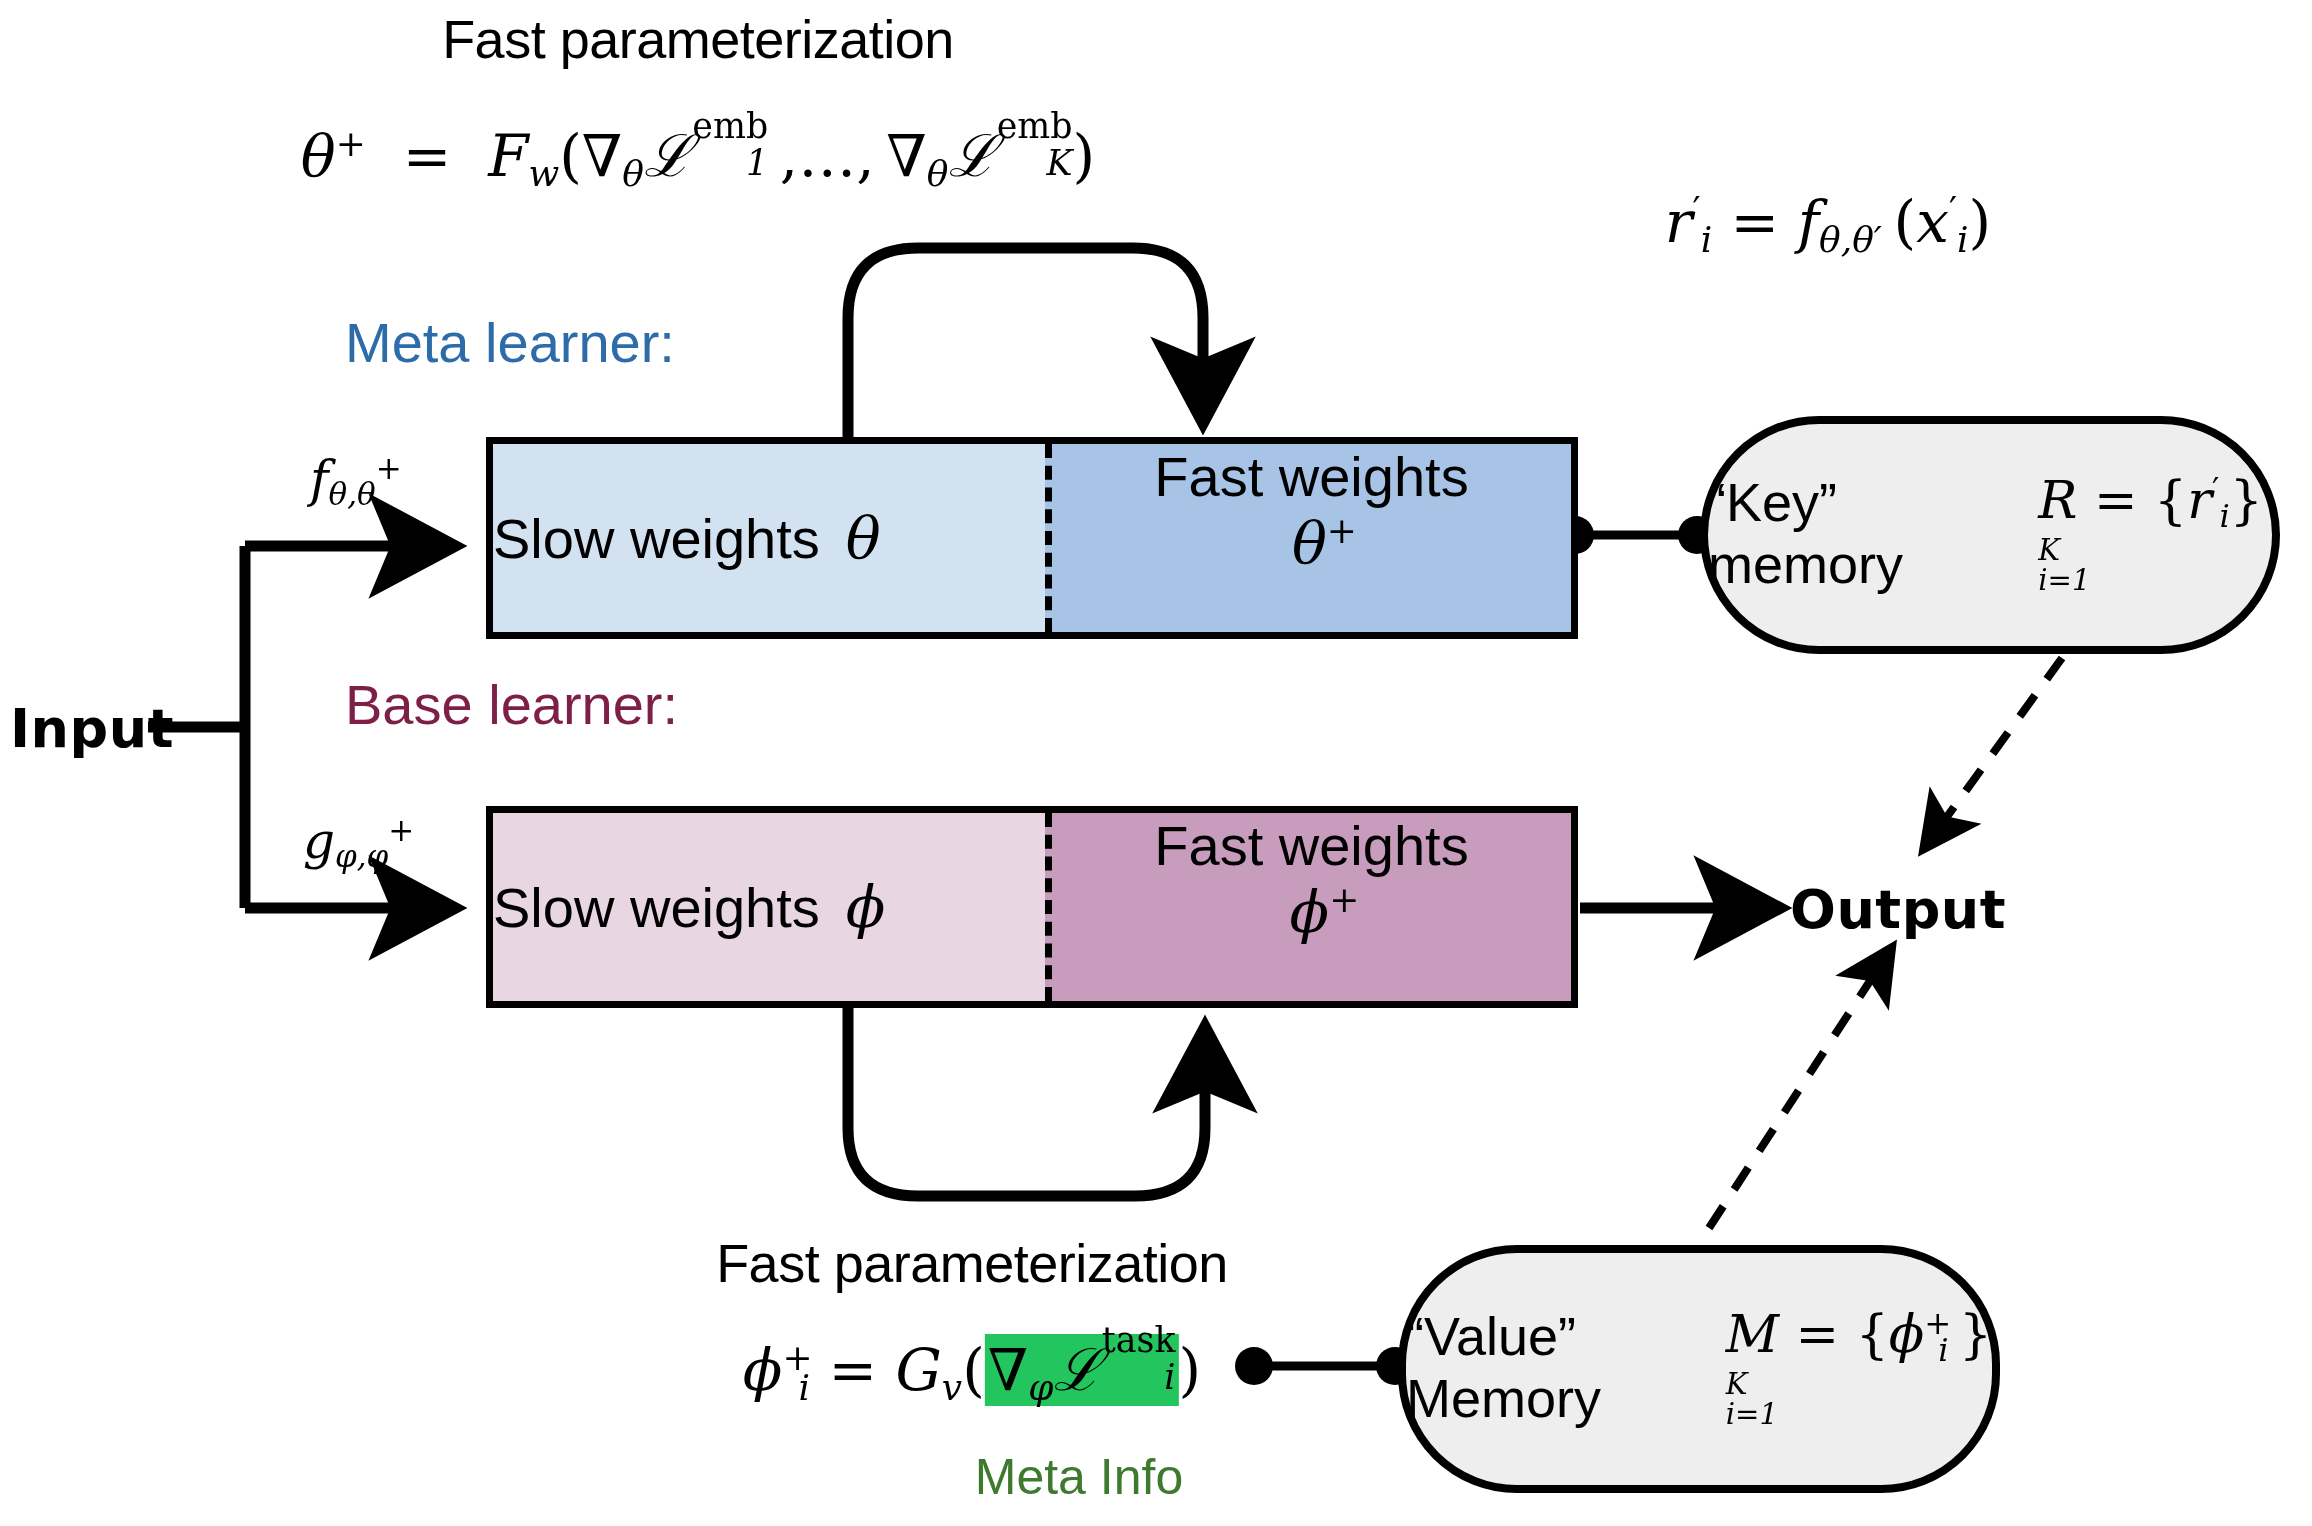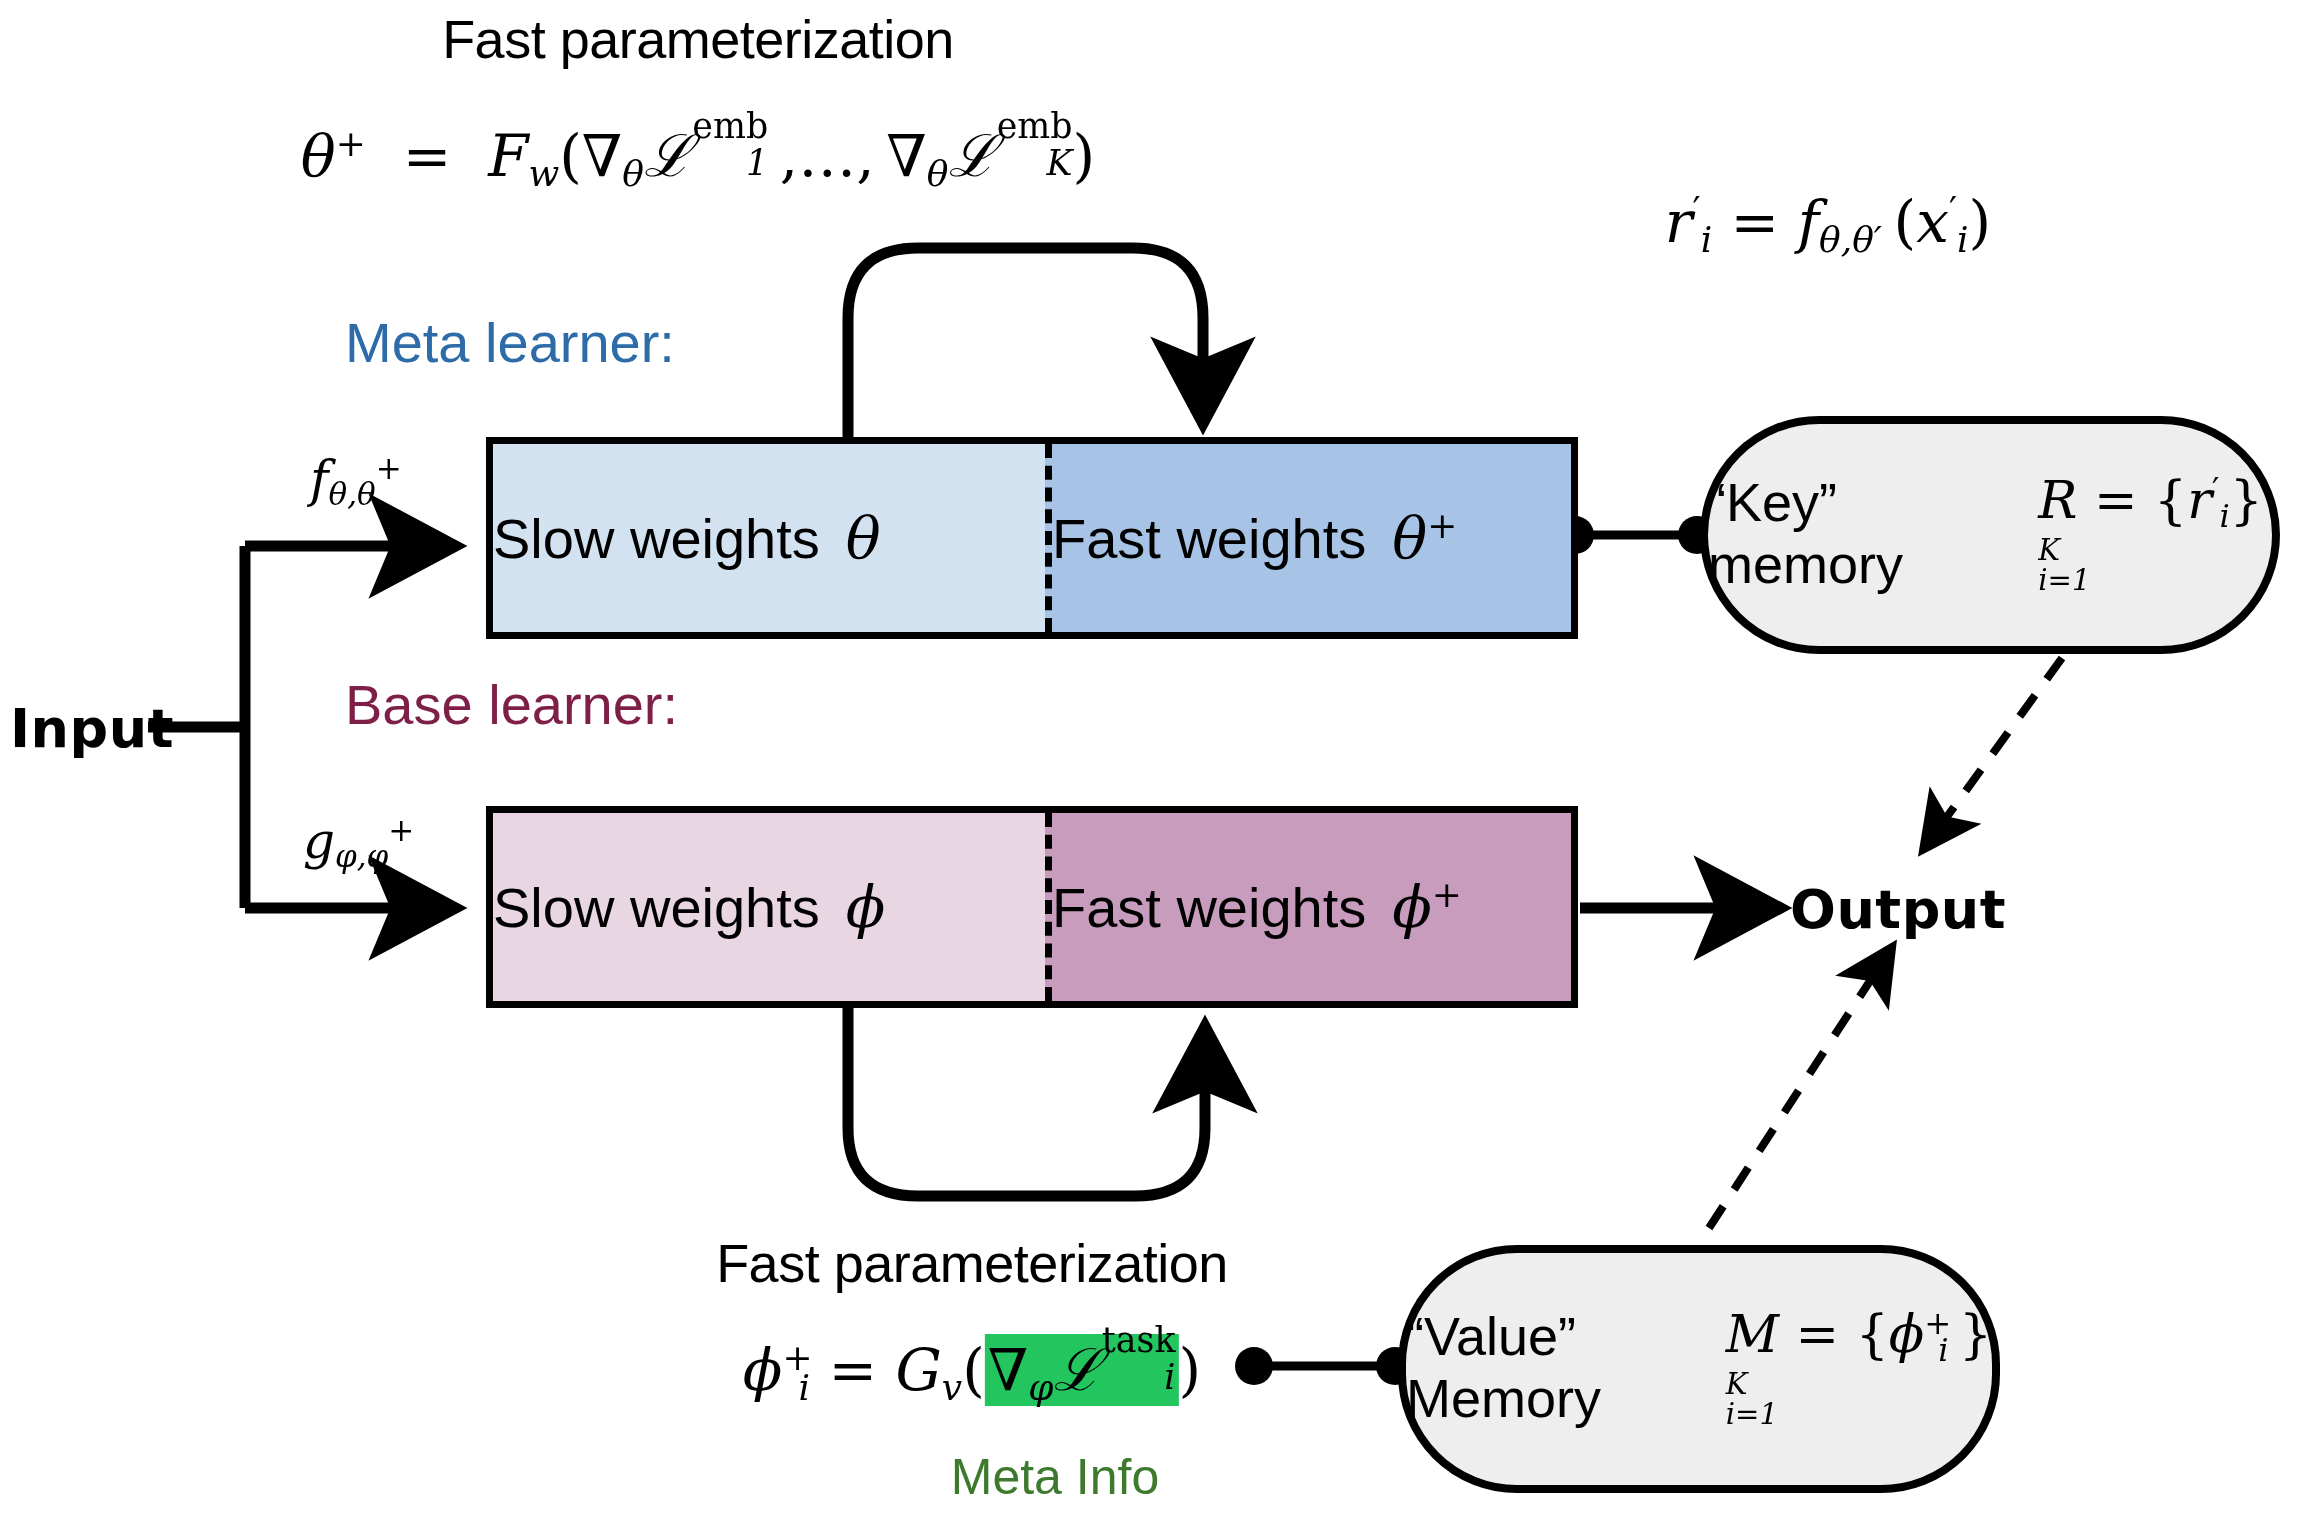--- a/index.html
+++ b/index.html
@@ -15,21 +15,21 @@
   .ctr{transform:translateX(-50%);}
 
   
   .sans{font-family:"Liberation Sans", sans-serif;font-weight:400;}
   .fastparam{font-size:54px;letter-spacing:-.5px;}
   .learner{font-size:56px;}
   .meta-learner{color:#2d6ca8;}
   .base-learner{color:#7d1f47;}
   .boxlabel{font-size:56px;}
   .memtitle{font-size:54px;}
-  .metainfo{font-size:50px;color:#3d7a2e;}
+  .metainfo{font-size:50px;color:#3d7a2e;margin-left:24px;}
   .io{font-family:"DejaVu Sans", sans-serif;font-weight:bold;font-size:54px;letter-spacing:.5px;}
 
   
   .math{font-family:"DejaVu Serif","Liberation Serif",serif;font-style:italic;}
   .big{font-size:58px;}
   .mid{font-size:50px;}
   .sup{font-size:.62em;vertical-align:.55em;font-style:normal;}
   .sub{font-size:.62em;vertical-align:-.28em;font-style:italic;}
   .op{font-style:normal;}
   .scr{font-family:"DejaVu Serif",serif;font-style:italic;}
@@ -42,21 +42,21 @@
   .ki{display:inline-block;vertical-align:-.05em;font-size:.56em;line-height:1.02;text-align:left;
       position:relative;top:.02em;}
   .ki .a{display:block;font-style:italic;}
   .ki .b{display:block;font-style:italic;}
 
   .hl{background:#22c55e;padding:2px 3px;}
 
   
   .box{position:absolute;box-sizing:border-box;border:7px solid #000;display:flex;}
   .half{display:flex;align-items:center;justify-content:flex-start;box-sizing:border-box;height:100%;}
-  .divider{border-left:7px dashed #000;}
+  .divider{border-left:7px dashed #000;flex-direction:column;}
 
   
   .mem{position:absolute;box-sizing:border-box;background:#eeeeee;border:8px solid #000;
        display:flex;flex-direction:row;align-items:center;justify-content:center;gap:44px;}
   .mem .l1{margin-bottom:4px;}
 </style>
 </head>
 <body>
 
 <div id="stage">

